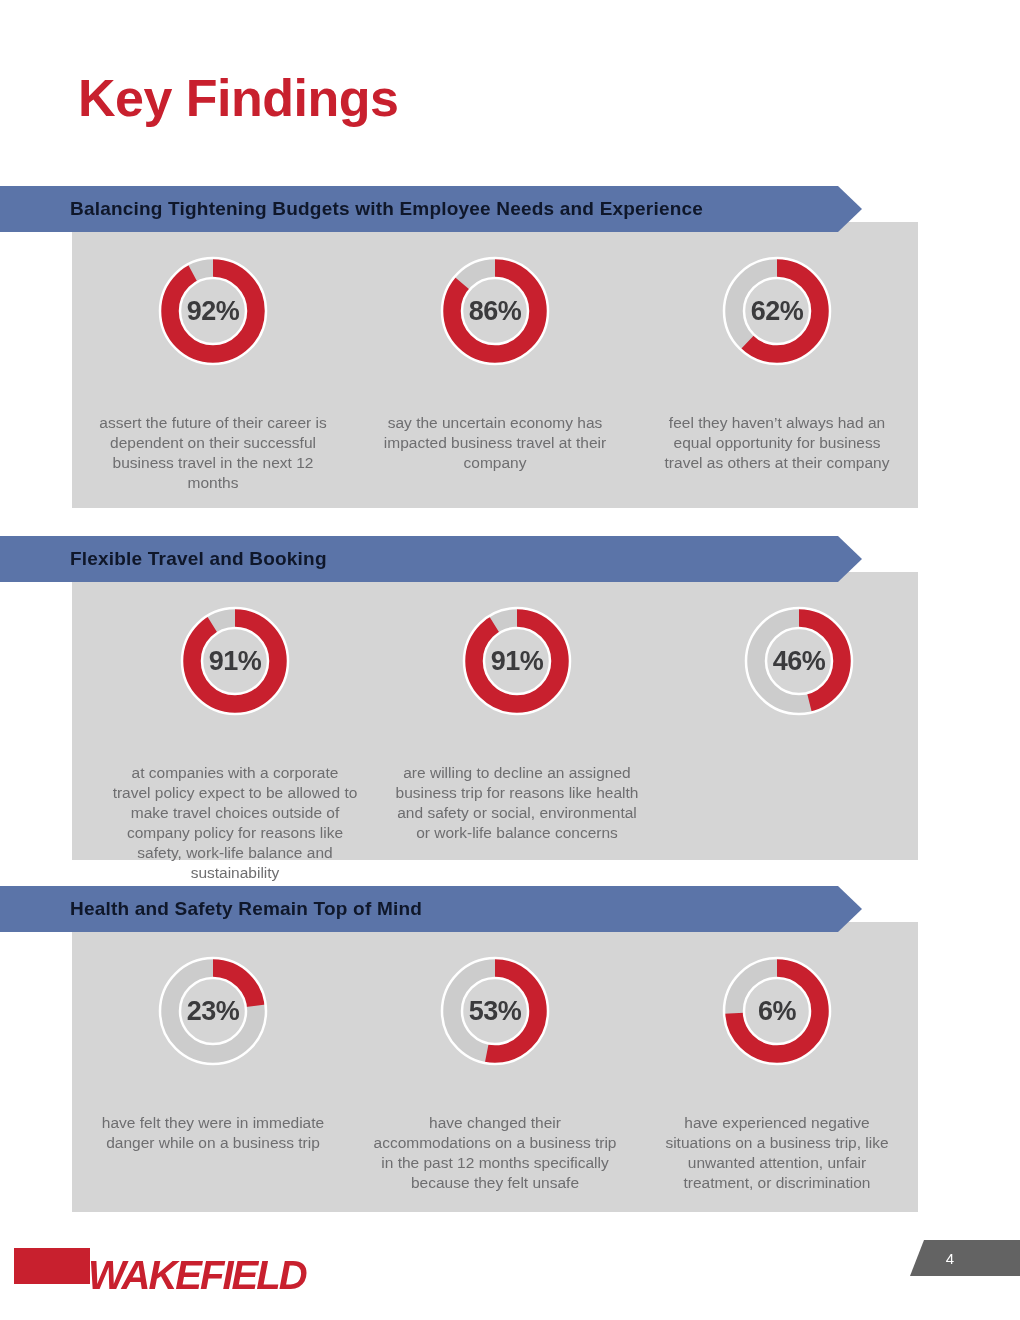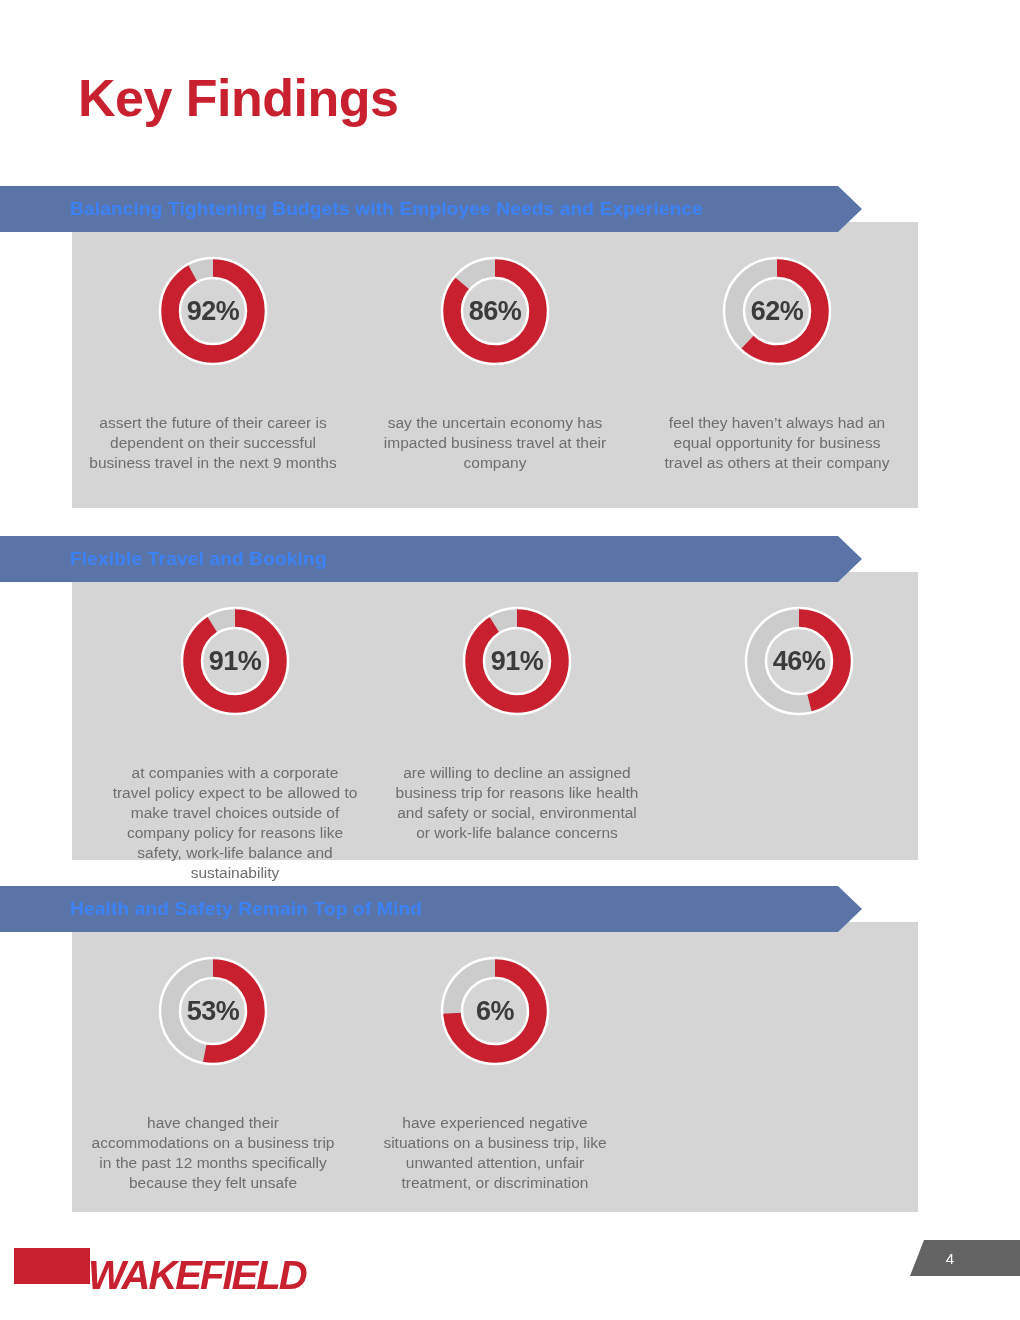--- a/index.html
+++ b/index.html
@@ -58,21 +58,21 @@
     clip-path: polygon(0 0, 838px 0, 862px 23px, 838px 46px, 0 46px);
   }
   .banner-label {
     position: absolute;
     left: 70px;
     top: 0;
     height: 46px;
     line-height: 46px;
     font-size: 19px;
     font-weight: bold;
-    color: #3b82f6;
+    color: #0f172a;
     letter-spacing: 0.2px;
     white-space: nowrap;
   }
 
   
   .stats-row {
     position: absolute;
     left: 72px;
     width: 846px;
     display: flex;
@@ -177,21 +177,21 @@
         <div class="stat">
           <div class="donut">
             <svg viewBox="0 0 114 114" xmlns="http://www.w3.org/2000/svg">
               <circle cx="57" cy="57" r="43" fill="none" stroke="#cccccc" stroke-width="20"></circle>
               <circle cx="57" cy="57" r="43" fill="none" stroke="#c8202e" stroke-width="20" stroke-dasharray="248.56 21.61" transform="rotate(-90 57 57)"></circle>
               <circle cx="57" cy="57" r="33" fill="none" stroke="#ffffff" stroke-width="2.5"></circle>
               <circle cx="57" cy="57" r="53" fill="none" stroke="#ffffff" stroke-width="2.5"></circle>
             </svg>
             <div class="donut-value" style="color: rgb(59, 59, 61);">92%</div>
           </div>
-          <div class="stat-caption" style="color: rgb(110, 110, 112);">assert the future of their career is dependent on their successful business travel in the next 9 months</div>
+          <div class="stat-caption" style="color: rgb(110, 110, 112);">assert the future of their career is dependent on their successful business travel in the next 12 months</div>
         </div>
         <div class="stat">
           <div class="donut">
             <svg viewBox="0 0 114 114" xmlns="http://www.w3.org/2000/svg">
               <circle cx="57" cy="57" r="43" fill="none" stroke="#cccccc" stroke-width="20"></circle>
               <circle cx="57" cy="57" r="43" fill="none" stroke="#c8202e" stroke-width="20" stroke-dasharray="232.35 37.82" transform="rotate(-90 57 57)"></circle>
               <circle cx="57" cy="57" r="33" fill="none" stroke="#ffffff" stroke-width="2.5"></circle>
               <circle cx="57" cy="57" r="53" fill="none" stroke="#ffffff" stroke-width="2.5"></circle>
             </svg>
             <div class="donut-value" style="color: rgb(59, 59, 61);">86%</div>
@@ -260,20 +260,32 @@
       <div class="panel" style="top: 922px; height: 290px; background: rgb(213, 213, 213);"></div>
       <div class="banner" style="top: 886px;">
         <div class="banner-shape" style="background: rgb(91, 116, 168);"></div>
         <div class="banner-label">Health and Safety Remain Top of Mind</div>
       </div>
       <div class="stats-row" style="top: 954px;">
         <div class="stat">
           <div class="donut">
             <svg viewBox="0 0 114 114" xmlns="http://www.w3.org/2000/svg">
               <circle cx="57" cy="57" r="43" fill="none" stroke="#cccccc" stroke-width="20"></circle>
+              <circle cx="57" cy="57" r="43" fill="none" stroke="#c8202e" stroke-width="20" stroke-dasharray="62.14 208.04" transform="rotate(-90 57 57)"></circle>
+              <circle cx="57" cy="57" r="33" fill="none" stroke="#ffffff" stroke-width="2.5"></circle>
+              <circle cx="57" cy="57" r="53" fill="none" stroke="#ffffff" stroke-width="2.5"></circle>
+            </svg>
+            <div class="donut-value" style="color: rgb(59, 59, 61);">23%</div>
+          </div>
+          <div class="stat-caption" style="color: rgb(110, 110, 112);">have felt they were in immediate danger while on a business trip</div>
+        </div>
+        <div class="stat">
+          <div class="donut">
+            <svg viewBox="0 0 114 114" xmlns="http://www.w3.org/2000/svg">
+              <circle cx="57" cy="57" r="43" fill="none" stroke="#cccccc" stroke-width="20"></circle>
               <circle cx="57" cy="57" r="43" fill="none" stroke="#c8202e" stroke-width="20" stroke-dasharray="143.19 126.98" transform="rotate(-90 57 57)"></circle>
               <circle cx="57" cy="57" r="33" fill="none" stroke="#ffffff" stroke-width="2.5"></circle>
               <circle cx="57" cy="57" r="53" fill="none" stroke="#ffffff" stroke-width="2.5"></circle>
             </svg>
             <div class="donut-value" style="color: rgb(59, 59, 61); text-align: right;">53%</div>
           </div>
           <div class="stat-caption" style="color: rgb(110, 110, 112);">have changed their accommodations on a business trip in the past 12 months specifically because they felt unsafe</div>
         </div>
         <div class="stat">
           <div class="donut">

